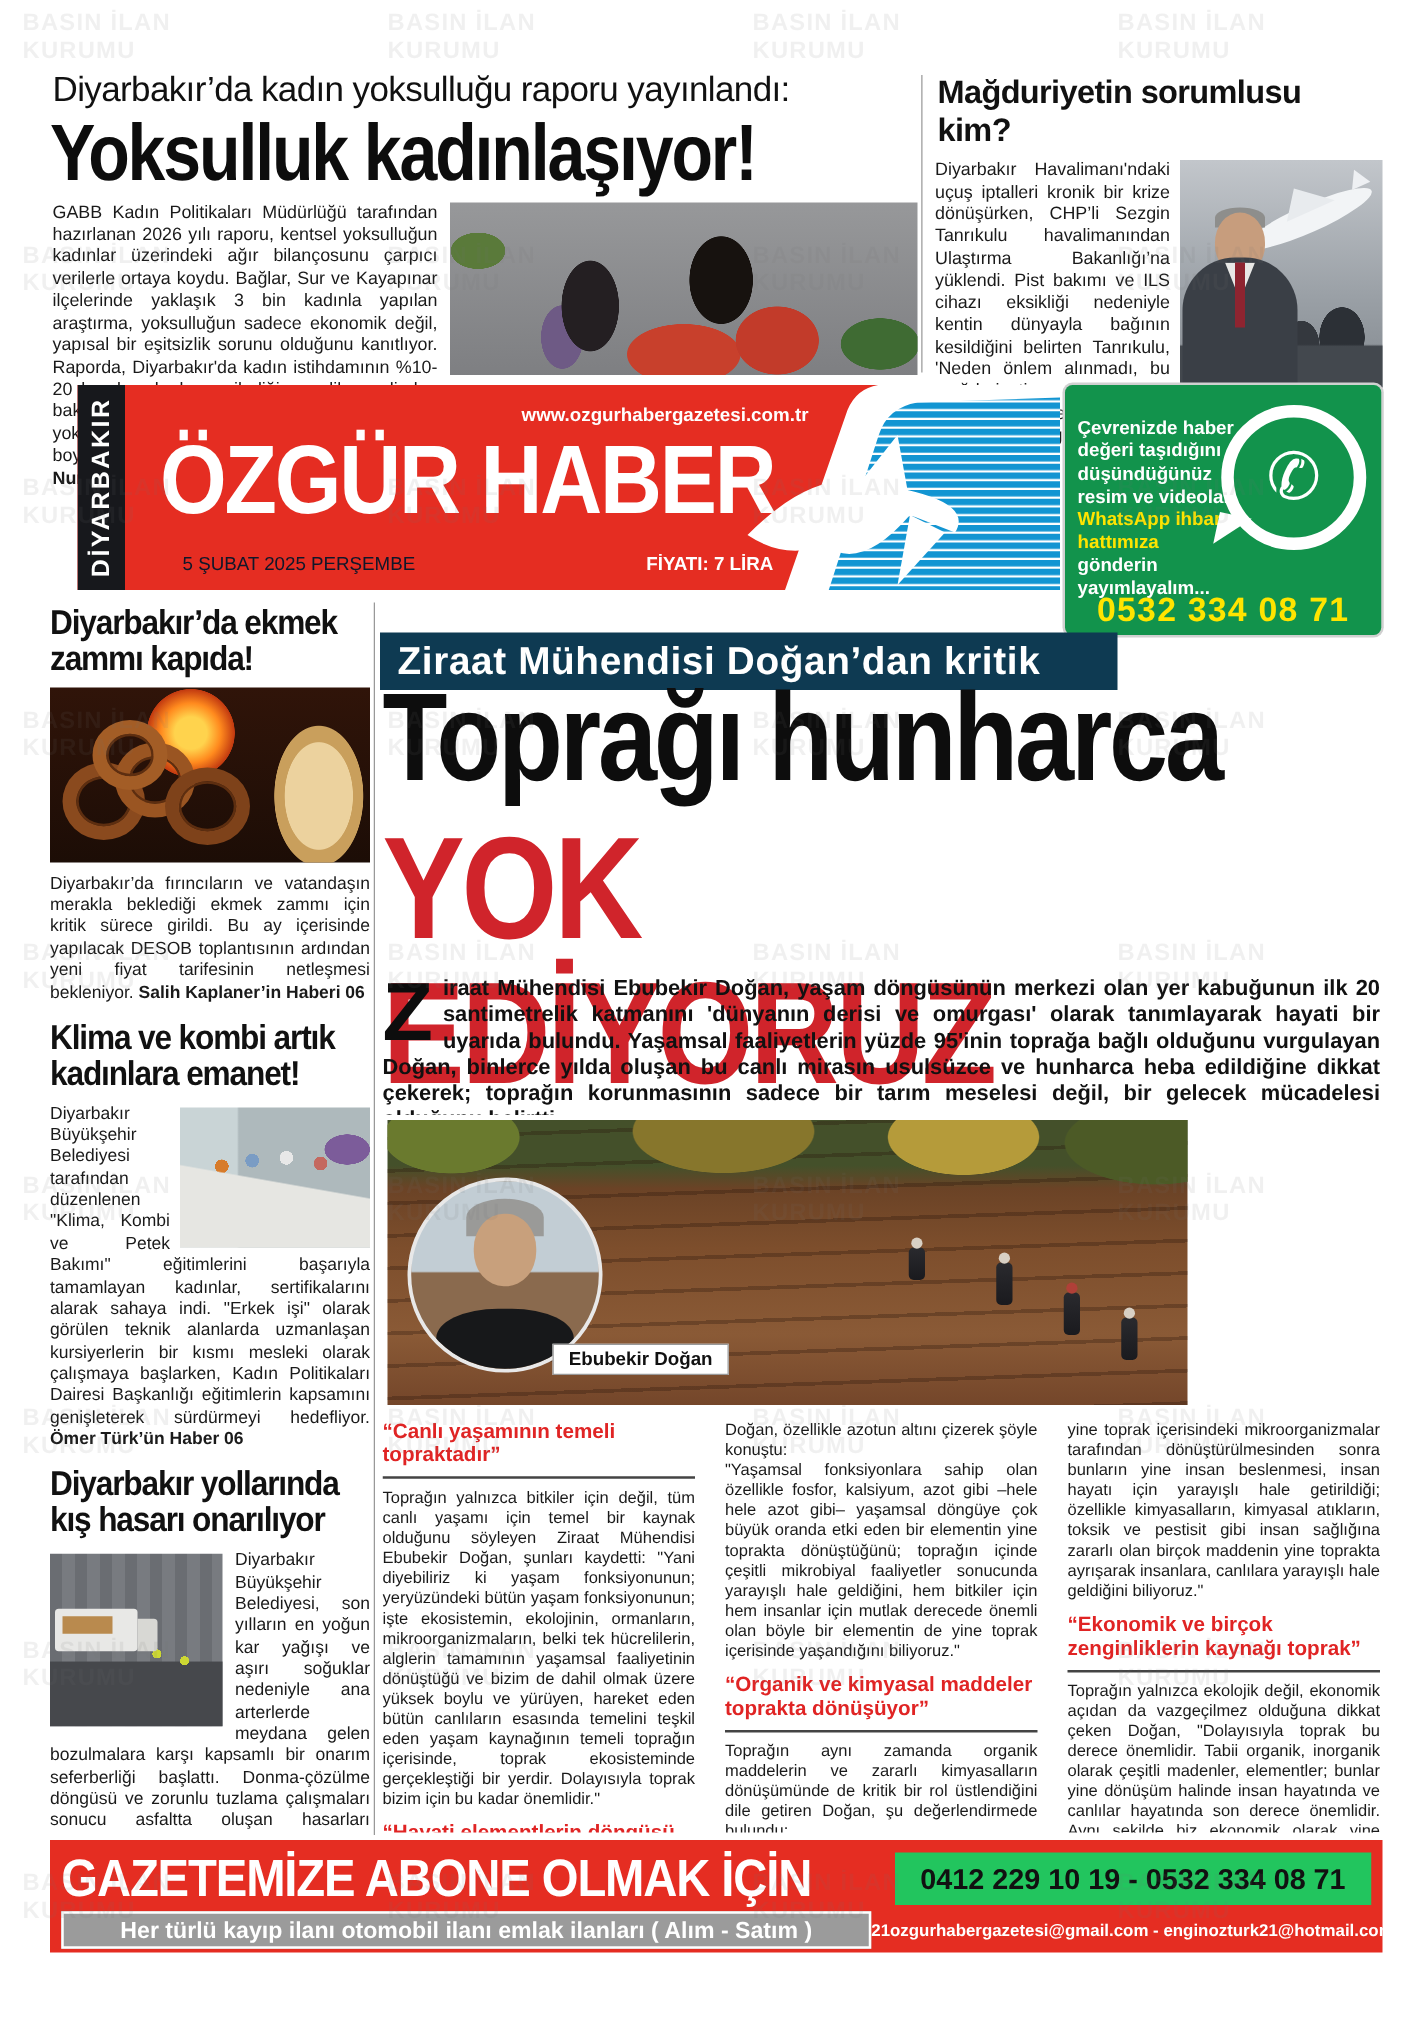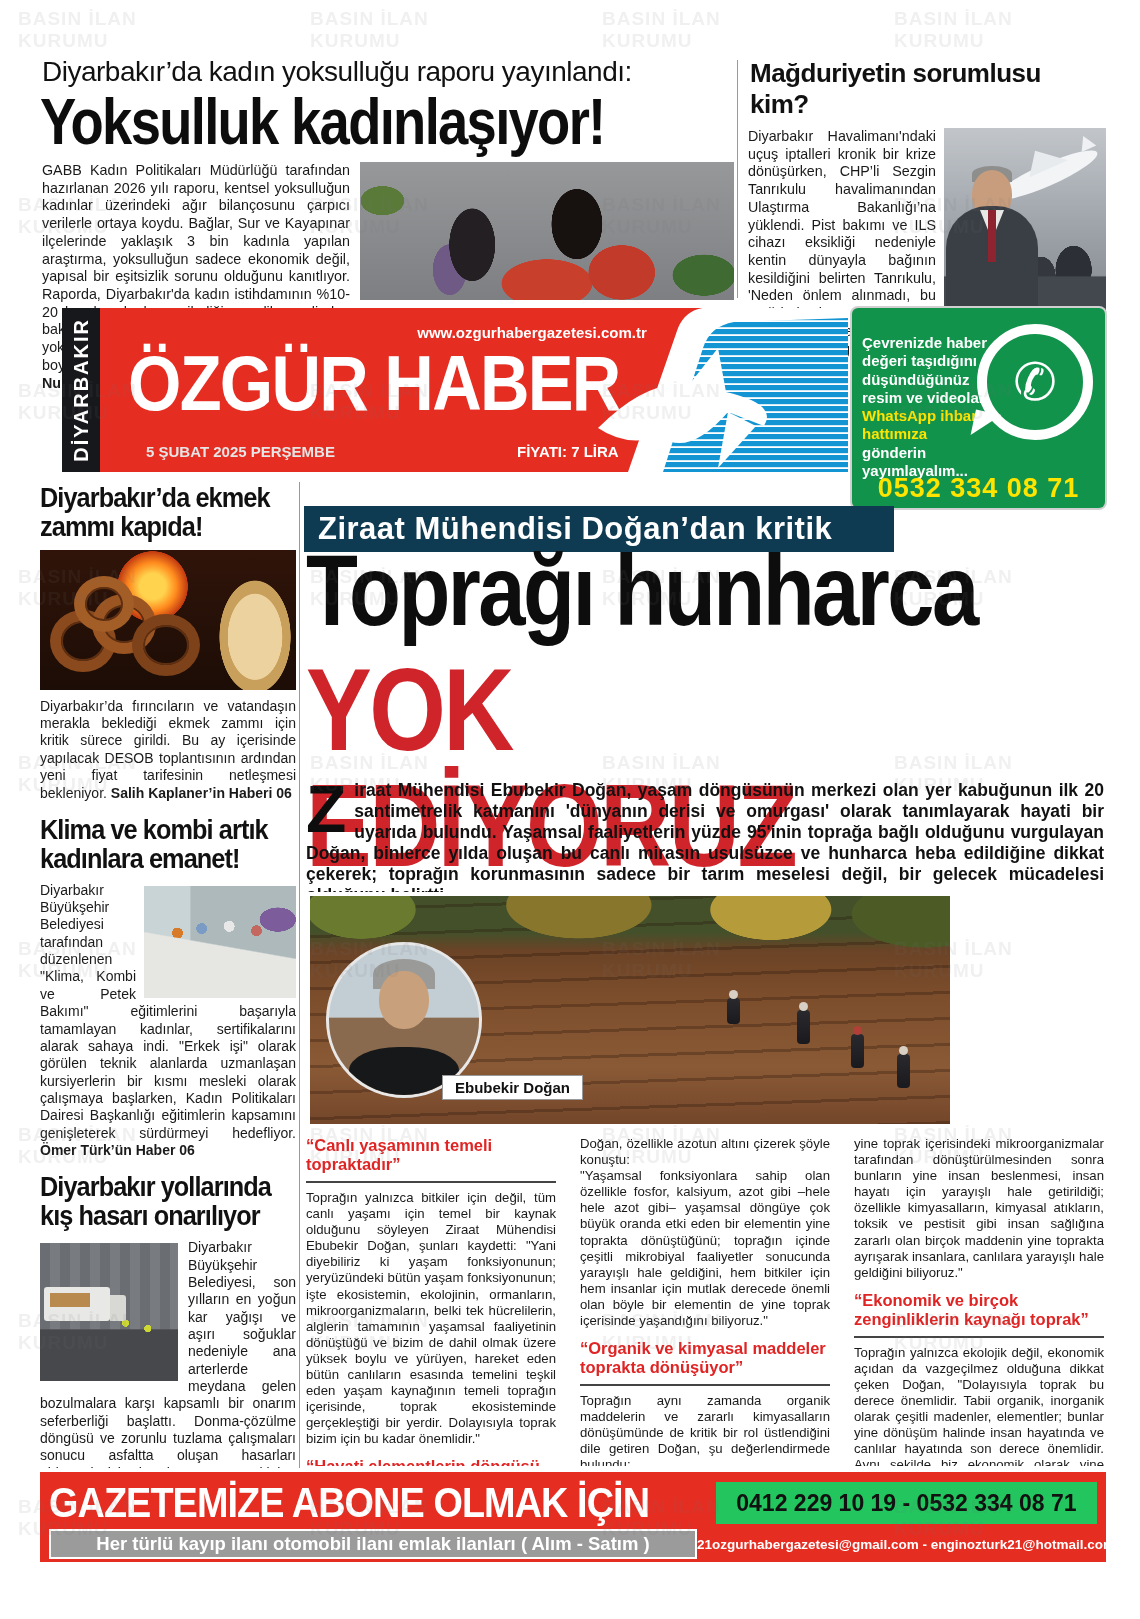--- a/index.html
+++ b/index.html
@@ -54,21 +54,21 @@
   .pol-hair{position:absolute;left:28px;bottom:128px;width:40px;height:16px;background:#8e8e8c;border-radius:50% 50% 0 0;}
   .pol-tie{position:absolute;left:44px;bottom:48px;width:8px;height:52px;background:#8e2430;}
   .pol-shirt{position:absolute;left:36px;bottom:70px;width:24px;height:30px;background:#e8e8e6;clip-path:polygon(0 0,100% 0,50% 100%);}
 
   
   .mast{left:62px;top:308px;width:786px;height:164px;background:#e52d22;overflow:hidden;}
   .mast-strip{position:absolute;left:0;top:0;width:38px;height:164px;background:#17181c;display:flex;align-items:center;justify-content:center;}
   .mast-strip span{writing-mode:vertical-rl;transform:rotate(180deg);color:#fff;font-weight:800;font-size:20px;letter-spacing:2px;}
   .mast-site{position:absolute;left:300px;top:16px;width:340px;text-align:center;color:#fff;font-weight:700;font-size:15px;}
   .mast-title{position:absolute;left:66px;top:36px;color:#fff;font-weight:900;font-size:78px;letter-spacing:-2px;line-height:1;}
-  .mast-date{position:absolute;left:84px;bottom:12px;color:#e5e5e5;font-weight:700;font-size:15px;}
+  .mast-date{position:absolute;left:84px;bottom:12px;color:#0f172a;font-weight:400;font-size:15px;}
   .mast-price{position:absolute;left:455px;bottom:12px;color:#fff;font-weight:800;font-size:15px;}
   .mast-svg{position:absolute;right:0;top:0;}
 
   
   .wa{left:852px;top:308px;width:253px;height:200px;background:#12934c;border-radius:6px;
       box-shadow:0 0 0 2px #d0d0d0;padding:26px 10px;box-sizing:border-box;}
   .wa .l{display:block;color:#fff;font-weight:800;font-size:15px;line-height:1.22;width:135px;}
   .wa .y{color:#ffe400;}
   .wa-logo{position:absolute;right:12px;top:16px;width:96px;height:96px;border:10px solid #fff;border-radius:50%;
       display:flex;align-items:center;justify-content:center;}

